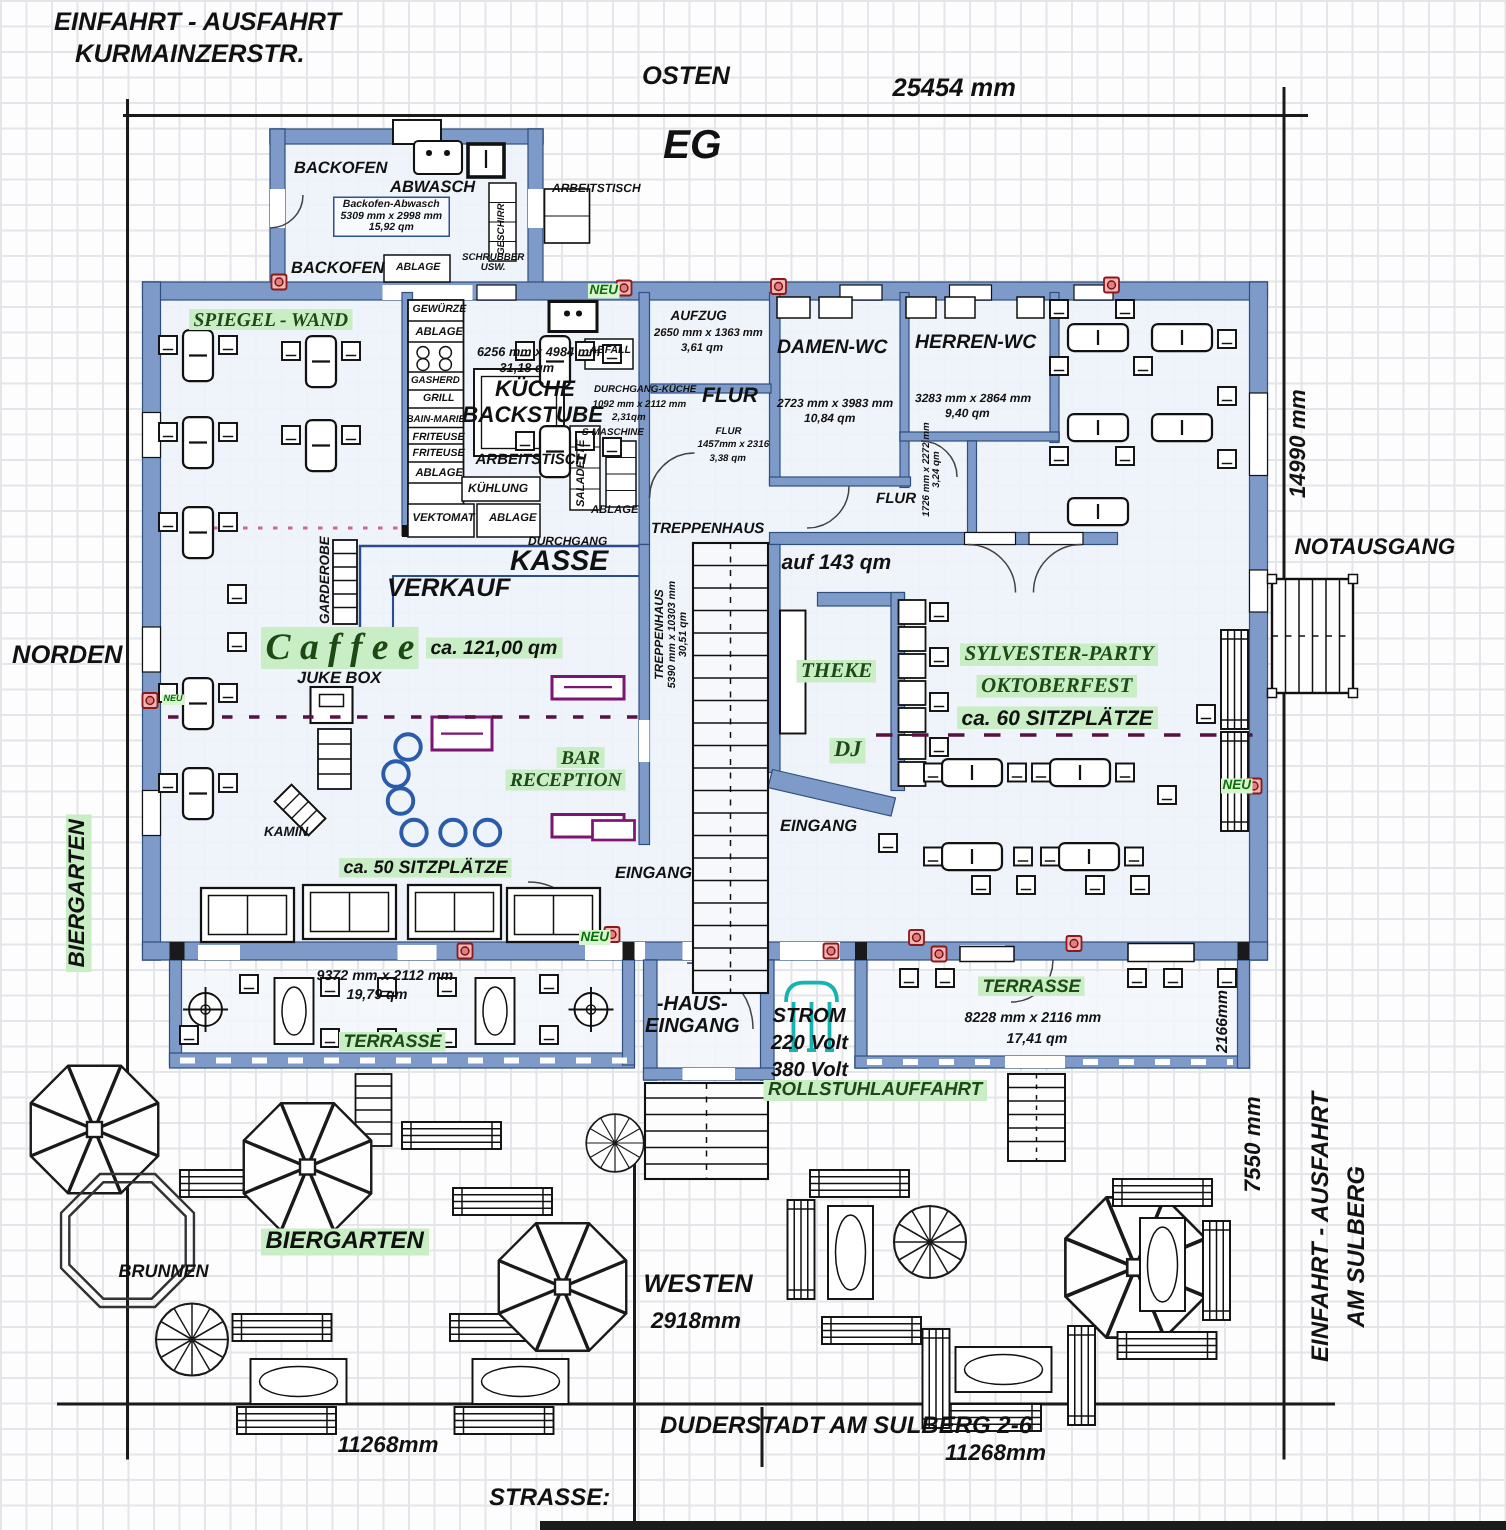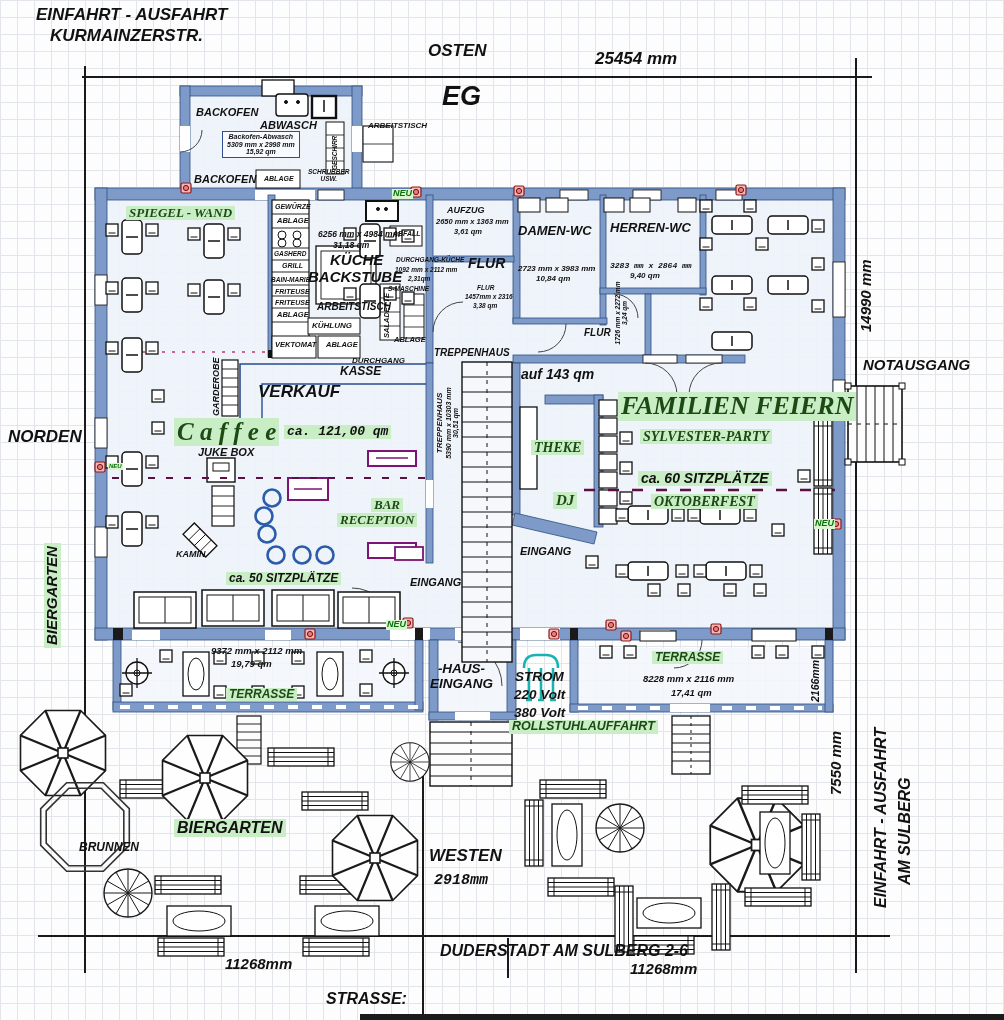--- a/index.html
+++ b/index.html
@@ -527,39 +527,38 @@
 <div class="lbl" style="left:584px;top:327px;font-size:10px;">FLUR</div>
 <div class="lbl v ctr" style="left:614px;top:350px;width:74px;font-size:6.5px;">
   <div>1726 mm x 2272 mm</div>
   <div>3,24 qm</div>
 </div>
 
 <div class="lbl" style="left:518px;top:224px;font-size:13px;">DAMEN-WC</div>
 <div class="lbl" style="left:518px;top:265px;font-size:8px;">2723 mm x 3983 mm</div>
 <div class="lbl" style="left:536px;top:275px;font-size:8px;">10,84 qm</div>
 <div class="lbl" style="left:610px;top:221px;font-size:13px;">HERREN-WC</div>
-<div class="lbl" style="left:610px;top:262px;font-size:8px;font-family:Liberation Mono, monospace;">3283 mm x 2864 mm</div>
+<div class="lbl" style="left:610px;top:262px;font-size:8px;">3283 mm x 2864 mm</div>
 <div class="lbl" style="left:630px;top:272px;font-size:8px;">9,40 qm</div>
 
 <div class="lbl serif grn dg" style="left:126px;top:206px;font-size:13px;">SPIEGEL - WAND</div>
 <div class="lbl v" style="left:212px;top:416px;font-size:9px;">GARDEROBE</div>
 <div class="lbl" style="left:258px;top:383px;font-size:17px;">VERKAUF</div>
-<div class="lbl" style="left:340px;top:365px;font-size:12px;">KASSE</div>
+<div class="lbl" style="left:340px;top:365px;font-size:19px;">KASSE</div>
 <div class="lbl serif grn dg" style="left:174px;top:418px;font-size:25px;">C a f f e e</div>
-<div class="lbl grn" style="left:284px;top:425px;font-size:13px;font-family:Liberation Mono, monospace;">ca. 121,00 qm</div>
+<div class="lbl grn" style="left:284px;top:425px;font-size:13px;">ca. 121,00 qm</div>
 <div class="lbl" style="left:198px;top:446px;font-size:11px;">JUKE BOX</div>
 <div class="lbl serif grn dg" style="left:355px;top:498px;font-size:13px;margin-left:16px;">BAR</div>
 <div class="lbl serif grn dg" style="left:337px;top:513px;font-size:13px;">RECEPTION</div>
 <div class="lbl" style="left:176px;top:550px;font-size:9px;">KAMIN</div>
 <div class="lbl grn" style="left:214px;top:572px;font-size:12px;margin-left:12px;">ca. 50 SITZPLÄTZE</div>
 <div class="lbl" style="left:410px;top:576px;font-size:11px;">EINGANG</div>
 
-<div class="lbl serif grn dg" style="left:618px;top:392px;font-size:26px;">FAMILIEN  FEIERN</div>
 <div class="lbl serif grn dg" style="left:640px;top:429px;font-size:14px;">SYLVESTER-PARTY</div>
-<div class="lbl serif grn dg" style="left:651px;top:450px;font-size:14px;margin-top:44px;">OKTOBERFEST</div>
+<div class="lbl serif grn dg" style="left:651px;top:450px;font-size:14px;">OKTOBERFEST</div>
 <div class="lbl grn" style="left:638px;top:471px;font-size:14px;">ca. 60 SITZPLÄTZE</div>
 <div class="lbl serif grn dg" style="left:531px;top:440px;font-size:14px;">THEKE</div>
 <div class="lbl serif grn dg" style="left:553px;top:492px;font-size:15px;">DJ</div>
 <div class="lbl" style="left:520px;top:545px;font-size:11px;">EINGANG</div>
 
 <div class="lbl neu" style="left:392px;top:189px;">NEU</div>
 <div class="lbl neu" style="left:386px;top:620px;">NEU</div>
 <div class="lbl neu" style="left:814px;top:519px;">NEU</div>
 <div class="lbl neu" style="left:108px;top:463px;font-size:6px;">NEU</div>
 
@@ -578,21 +577,21 @@
   <div>EINGANG</div>
 </div>
 <div class="lbl" style="left:515px;top:670px;font-size:13.5px;">STROM</div>
 <div class="lbl" style="left:514px;top:688px;font-size:13.5px;">220 Volt</div>
 <div class="lbl" style="left:514px;top:706px;font-size:13.5px;">380 Volt</div>
 <div class="lbl grn dg" style="left:509px;top:720px;font-size:12.5px;">ROLLSTUHLAUFFAHRT</div>
 <div class="lbl grn dg" style="left:652px;top:651px;font-size:12px;">TERRASSE</div>
 <div class="lbl" style="left:643px;top:674px;font-size:9.5px;text-align:center;">8228 mm x 2116 mm</div>
 <div class="lbl" style="left:671px;top:688px;font-size:9.5px;">17,41 qm</div>
 <div class="lbl" style="left:429px;top:802px;font-size:17px;margin-top:45px;">WESTEN</div>
-<div class="lbl" style="left:434px;top:873px;font-size:15px;font-family:Liberation Mono, monospace;">2918mm</div>
+<div class="lbl" style="left:434px;top:873px;font-size:15px;">2918mm</div>
 <div class="lbl grn" style="left:174px;top:819px;font-size:16px;">BIERGARTEN</div>
 <div class="lbl" style="left:79px;top:841px;font-size:12px;">BRUNNEN</div>
 <div class="lbl" style="left:225px;top:956px;font-size:15px;">11268mm</div>
 <div class="lbl" style="left:630px;top:961px;font-size:15px;">11268mm</div>
 <div class="lbl" style="left:326px;top:990px;font-size:16px;">STRASSE:</div>
 <div class="lbl" style="left:440px;top:942px;font-size:16px;">DUDERSTADT AM SULBERG 2-6</div>
 
 <div class="lbl" style="left:8px;top:428px;font-size:17px;">NORDEN</div>
 <div class="lbl v grn" style="left:44px;top:648px;font-size:15px;">BIERGARTEN</div>
 

